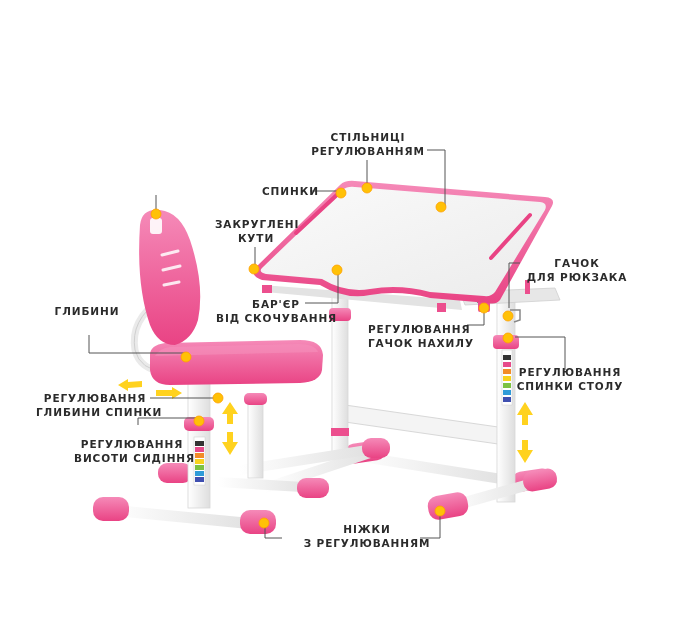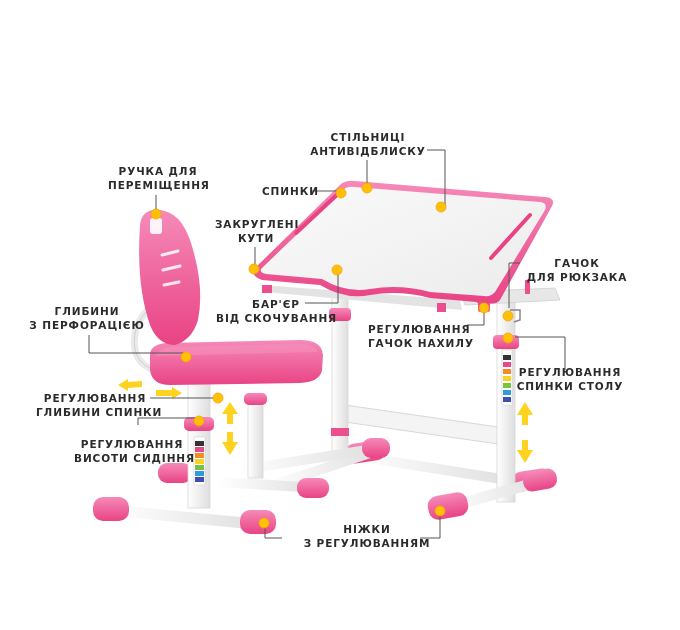--- a/index.html
+++ b/index.html
@@ -172,28 +172,24 @@
       <circle cx="186" cy="357" r="5"></circle>
       <circle cx="218" cy="398" r="5"></circle>
       <circle cx="199" cy="421" r="5"></circle>
       <circle cx="264" cy="523" r="5"></circle>
       <circle cx="440" cy="511" r="5"></circle>
     </g>
   </svg>
 
   <div class="lbl" style="left:310px;top:130px;width:116px;">
     <span>СТІЛЬНИЦІ</span>
-    <span>АНТИВІДБЛИСКУ</span>
-  </div>
-
-
-  <div class="lbl" style="left:108px;top:164px;width:100px;">
-    <span>РУЧКА ДЛЯ</span>
-    <span>ПЕРЕМІЩЕННЯ</span>
-  </div>
+    <span>РЕГУЛЮВАННЯМ</span>
+  </div>
+
+
 
   <div class="lbl" style="left:262px;top:184px;width:48px;">
     <span>СПИНКИ</span>
   </div>
 
   <div class="lbl" style="left:215px;top:217px;width:82px;">
     <span>ЗАКРУГЛЕНІ</span>
     <span>КУТИ</span>
   </div>
 
@@ -207,21 +203,20 @@
     <span>ДЛЯ РЮКЗАКА</span>
   </div>
 
   <div class="lbl" style="left:368px;top:322px;width:96px;">
     <span>РЕГУЛЮВАННЯ</span>
     <span>ГАЧОК НАХИЛУ</span>
   </div>
 
   <div class="lbl" style="left:24px;top:304px;width:126px;">
     <span>ГЛИБИНИ</span>
-    <span>З ПЕРФОРАЦІЄЮ</span>
   </div>
 
   <div class="lbl" style="left:514px;top:365px;width:112px;">
     <span>РЕГУЛЮВАННЯ</span>
     <span>СПИНКИ СТОЛУ</span>
   </div>
 
   <div class="lbl" style="left:36px;top:391px;width:118px;">
     <span>РЕГУЛЮВАННЯ</span>
     <span>ГЛИБИНИ СПИНКИ</span>

